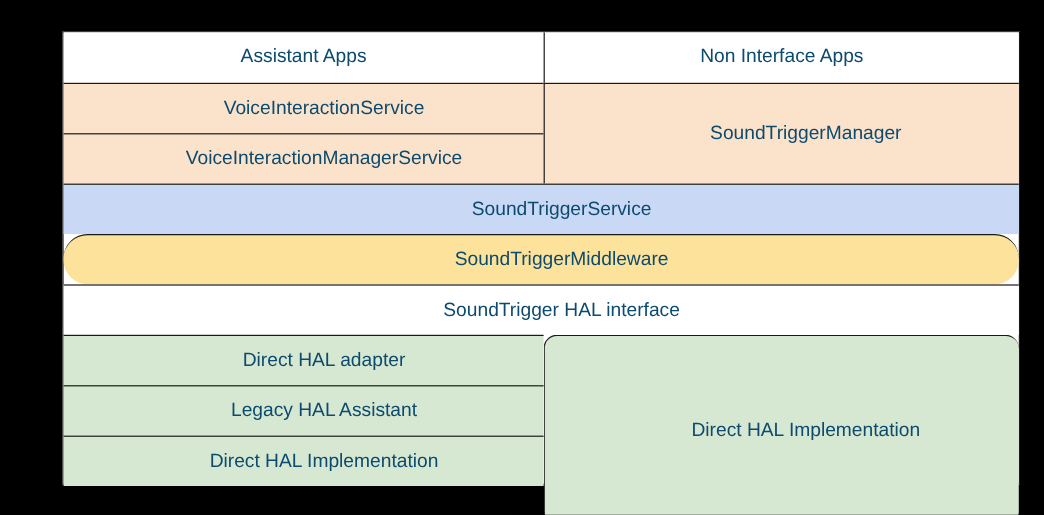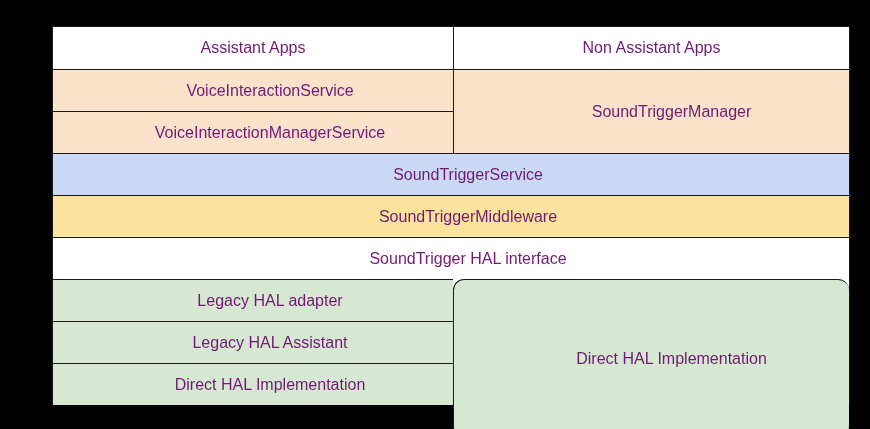--- a/index.html
+++ b/index.html
@@ -65,55 +65,55 @@
     border-left: 1px solid #1a1a1a;
   }
 
   .cell {
     display: flex;
     align-items: center;
     justify-content: center;
     box-sizing: border-box;
     font-size: 16px;
     line-height: 1.2;
-    color: #701a75;
+    color: #0c4a6e;
     text-align: left;
     padding: 0 6px;
     white-space: nowrap;
   }
 
   .h42 { height: 42px; }
   .h84 { height: 84px; }
   .h126 { height: 158px; border-radius: 11px; }
 
   .bt { border-top: 1px solid #1a1a1a; padding-left: 40px; }
 
   .fill-white  { background: #ffffff; }
   .fill-orange { background: #fbe2cb; }
   .fill-blue   { background: #c9d9f5; }
-  .fill-yellow { background: #fce29a; }
+  .fill-yellow { background: #fce29a; border-radius: 20px; }
   .fill-green  { background: #d6e8d1; }
 
   .full {
     width: 100%;
   }
 </style>
 </head>
 <body>
 
 <div id="stage">
 
   <div id="diagram">
 
     <div class="band">
       <div class="left-stack">
         <div class="cell h42 fill-white">Assistant Apps</div>
       </div>
       <div class="right-cell h42 fill-white">
-        <span class="cell" style="height:42px;width:100%;">Non Assistant Apps</span>
+        <span class="cell" style="height:42px;width:100%;">Non Interface Apps</span>
       </div>
     </div>
 
     <div class="band">
       <div class="left-stack">
         <div class="cell h42 fill-orange bt">VoiceInteractionService</div>
         <div class="cell h42 fill-orange bt">VoiceInteractionManagerService</div>
       </div>
       <div class="right-cell h84 fill-orange bt">
         <span class="cell" style="height:84px;width:100%;">SoundTriggerManager</span>
@@ -127,21 +127,21 @@
     <div class="row">
       <div class="cell full h42 fill-yellow bt">SoundTriggerMiddleware</div>
     </div>
 
     <div class="row">
       <div class="cell full h42 fill-white bt">SoundTrigger HAL interface</div>
     </div>
 
     <div class="band">
       <div class="left-stack">
-        <div class="cell h42 fill-green bt">Legacy HAL adapter</div>
+        <div class="cell h42 fill-green bt">Direct HAL adapter</div>
         <div class="cell h42 fill-green bt">Legacy HAL Assistant</div>
         <div class="cell h42 fill-green bt">Direct HAL Implementation</div>
       </div>
       <div class="right-cell h126 fill-green bt">
         <span class="cell" style="height:126px;width:100%;">Direct HAL Implementation</span>
       </div>
     </div>
 
   </div>
 </div>

